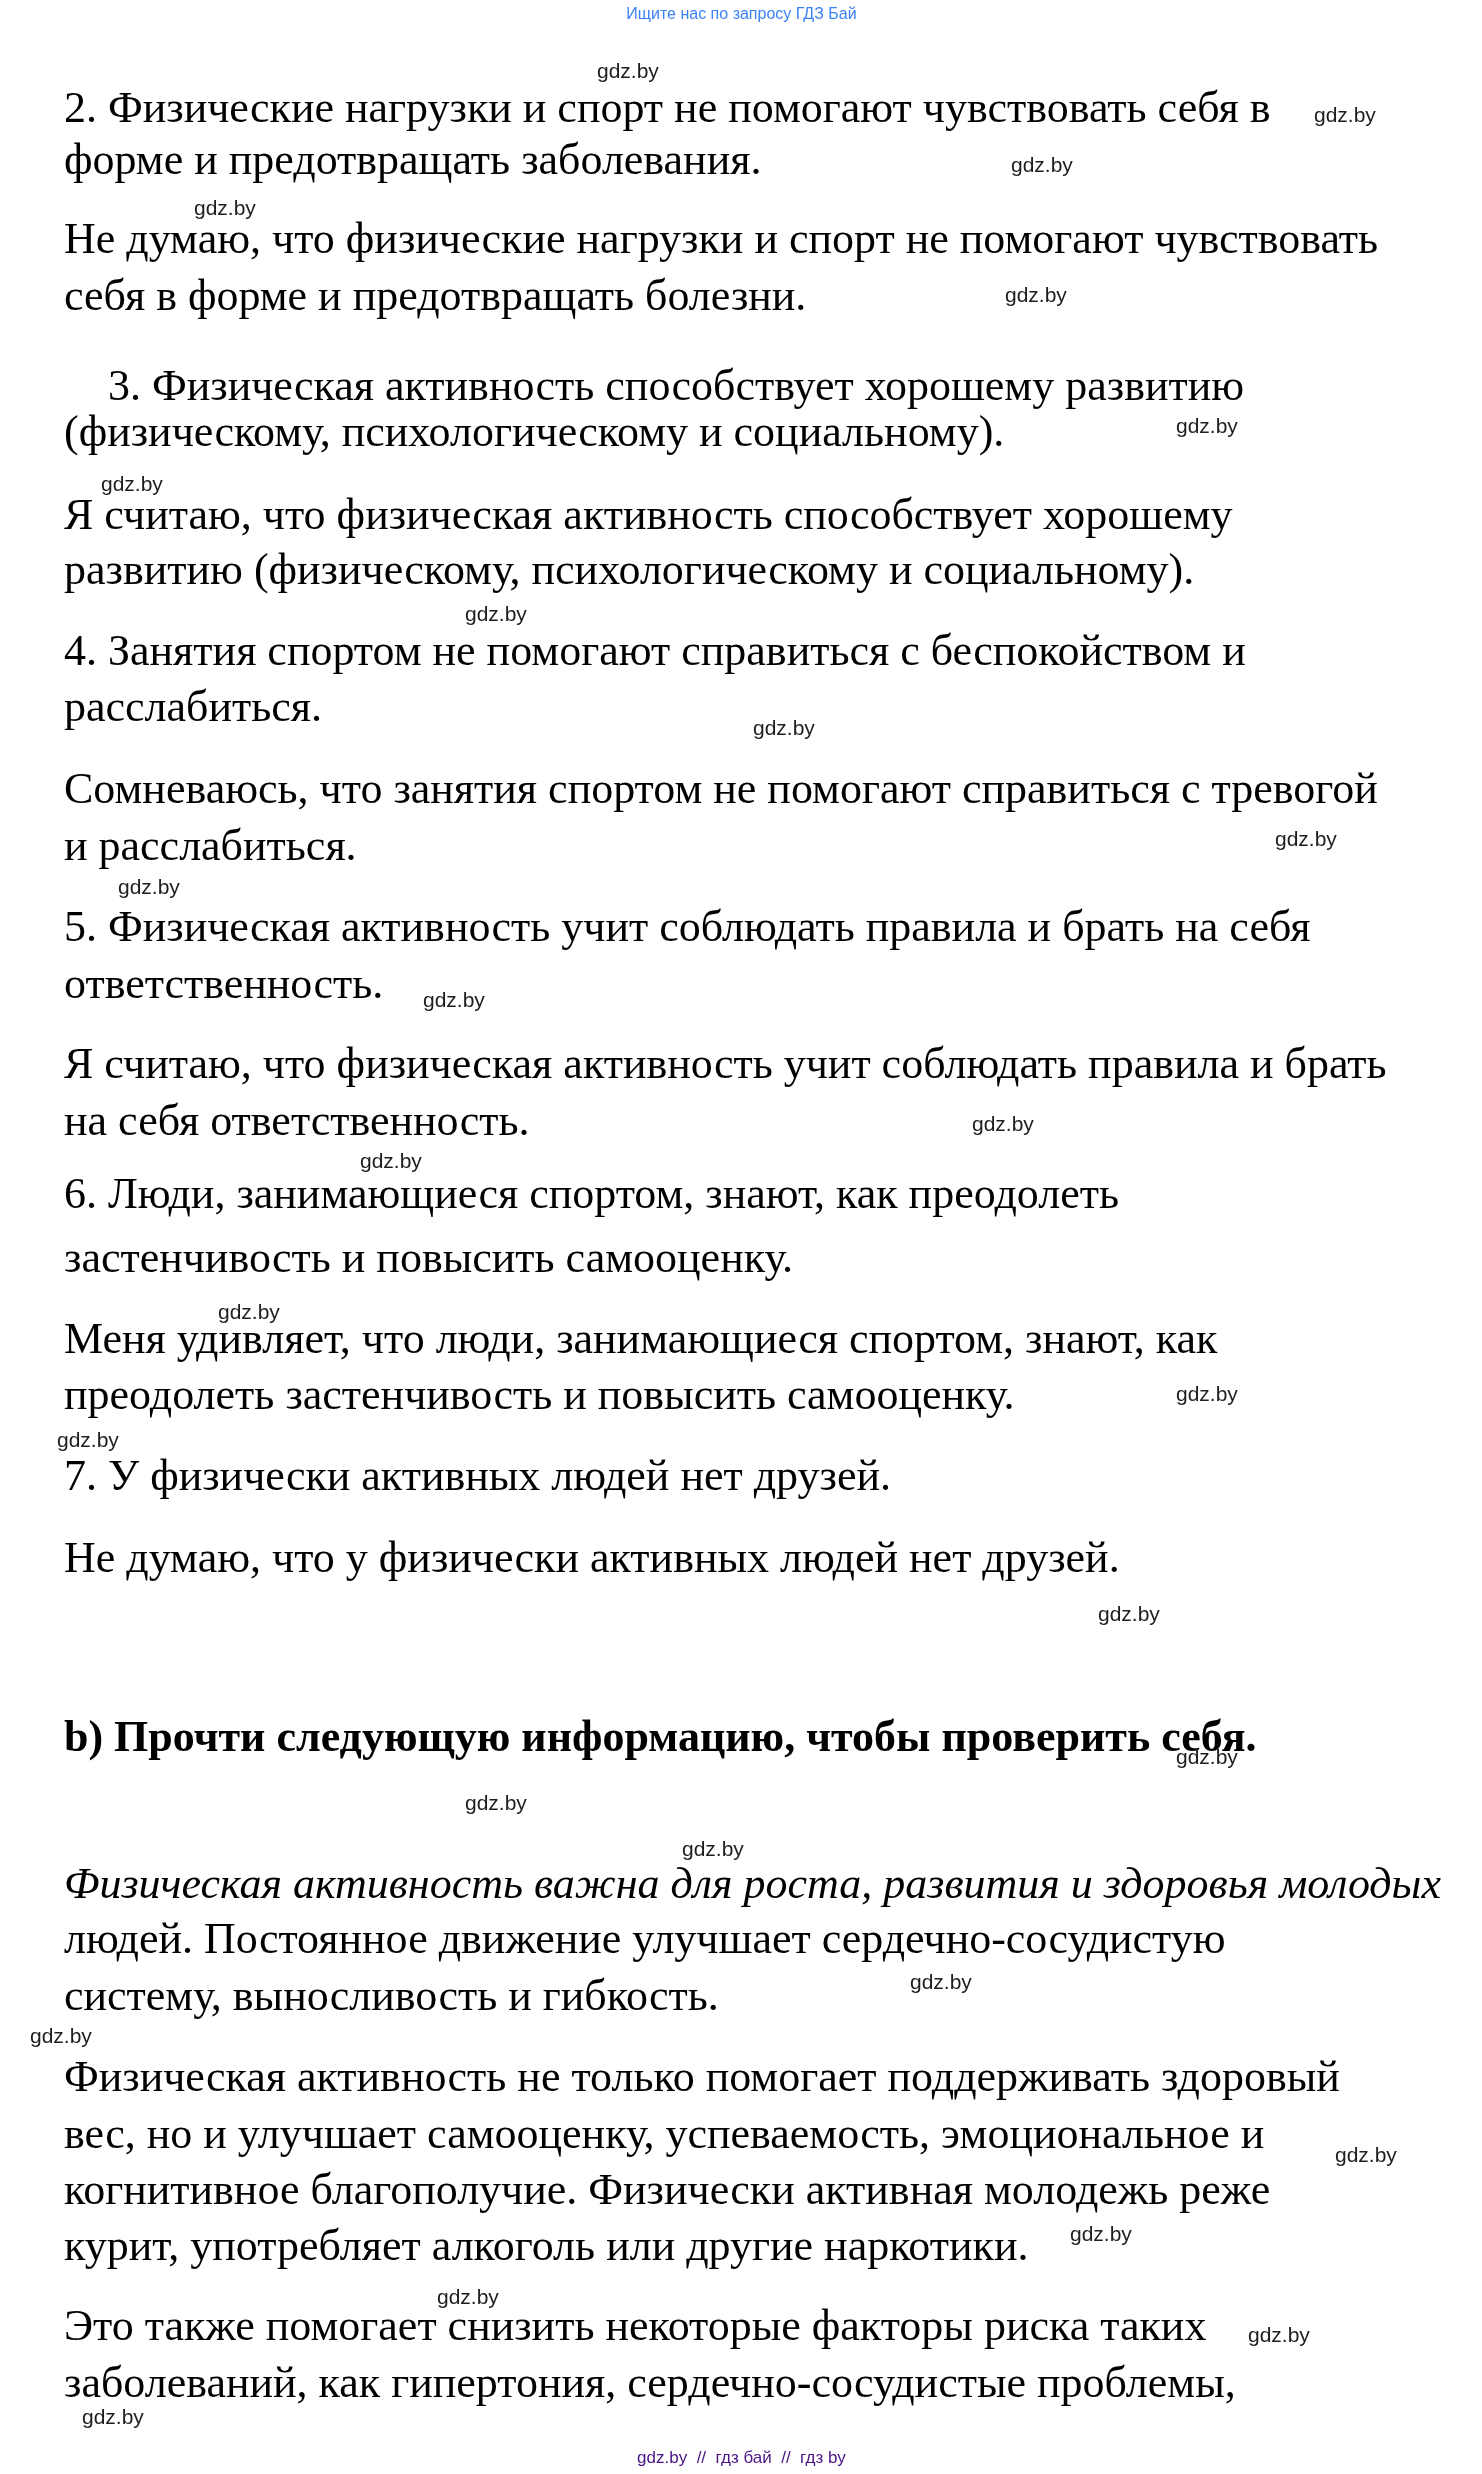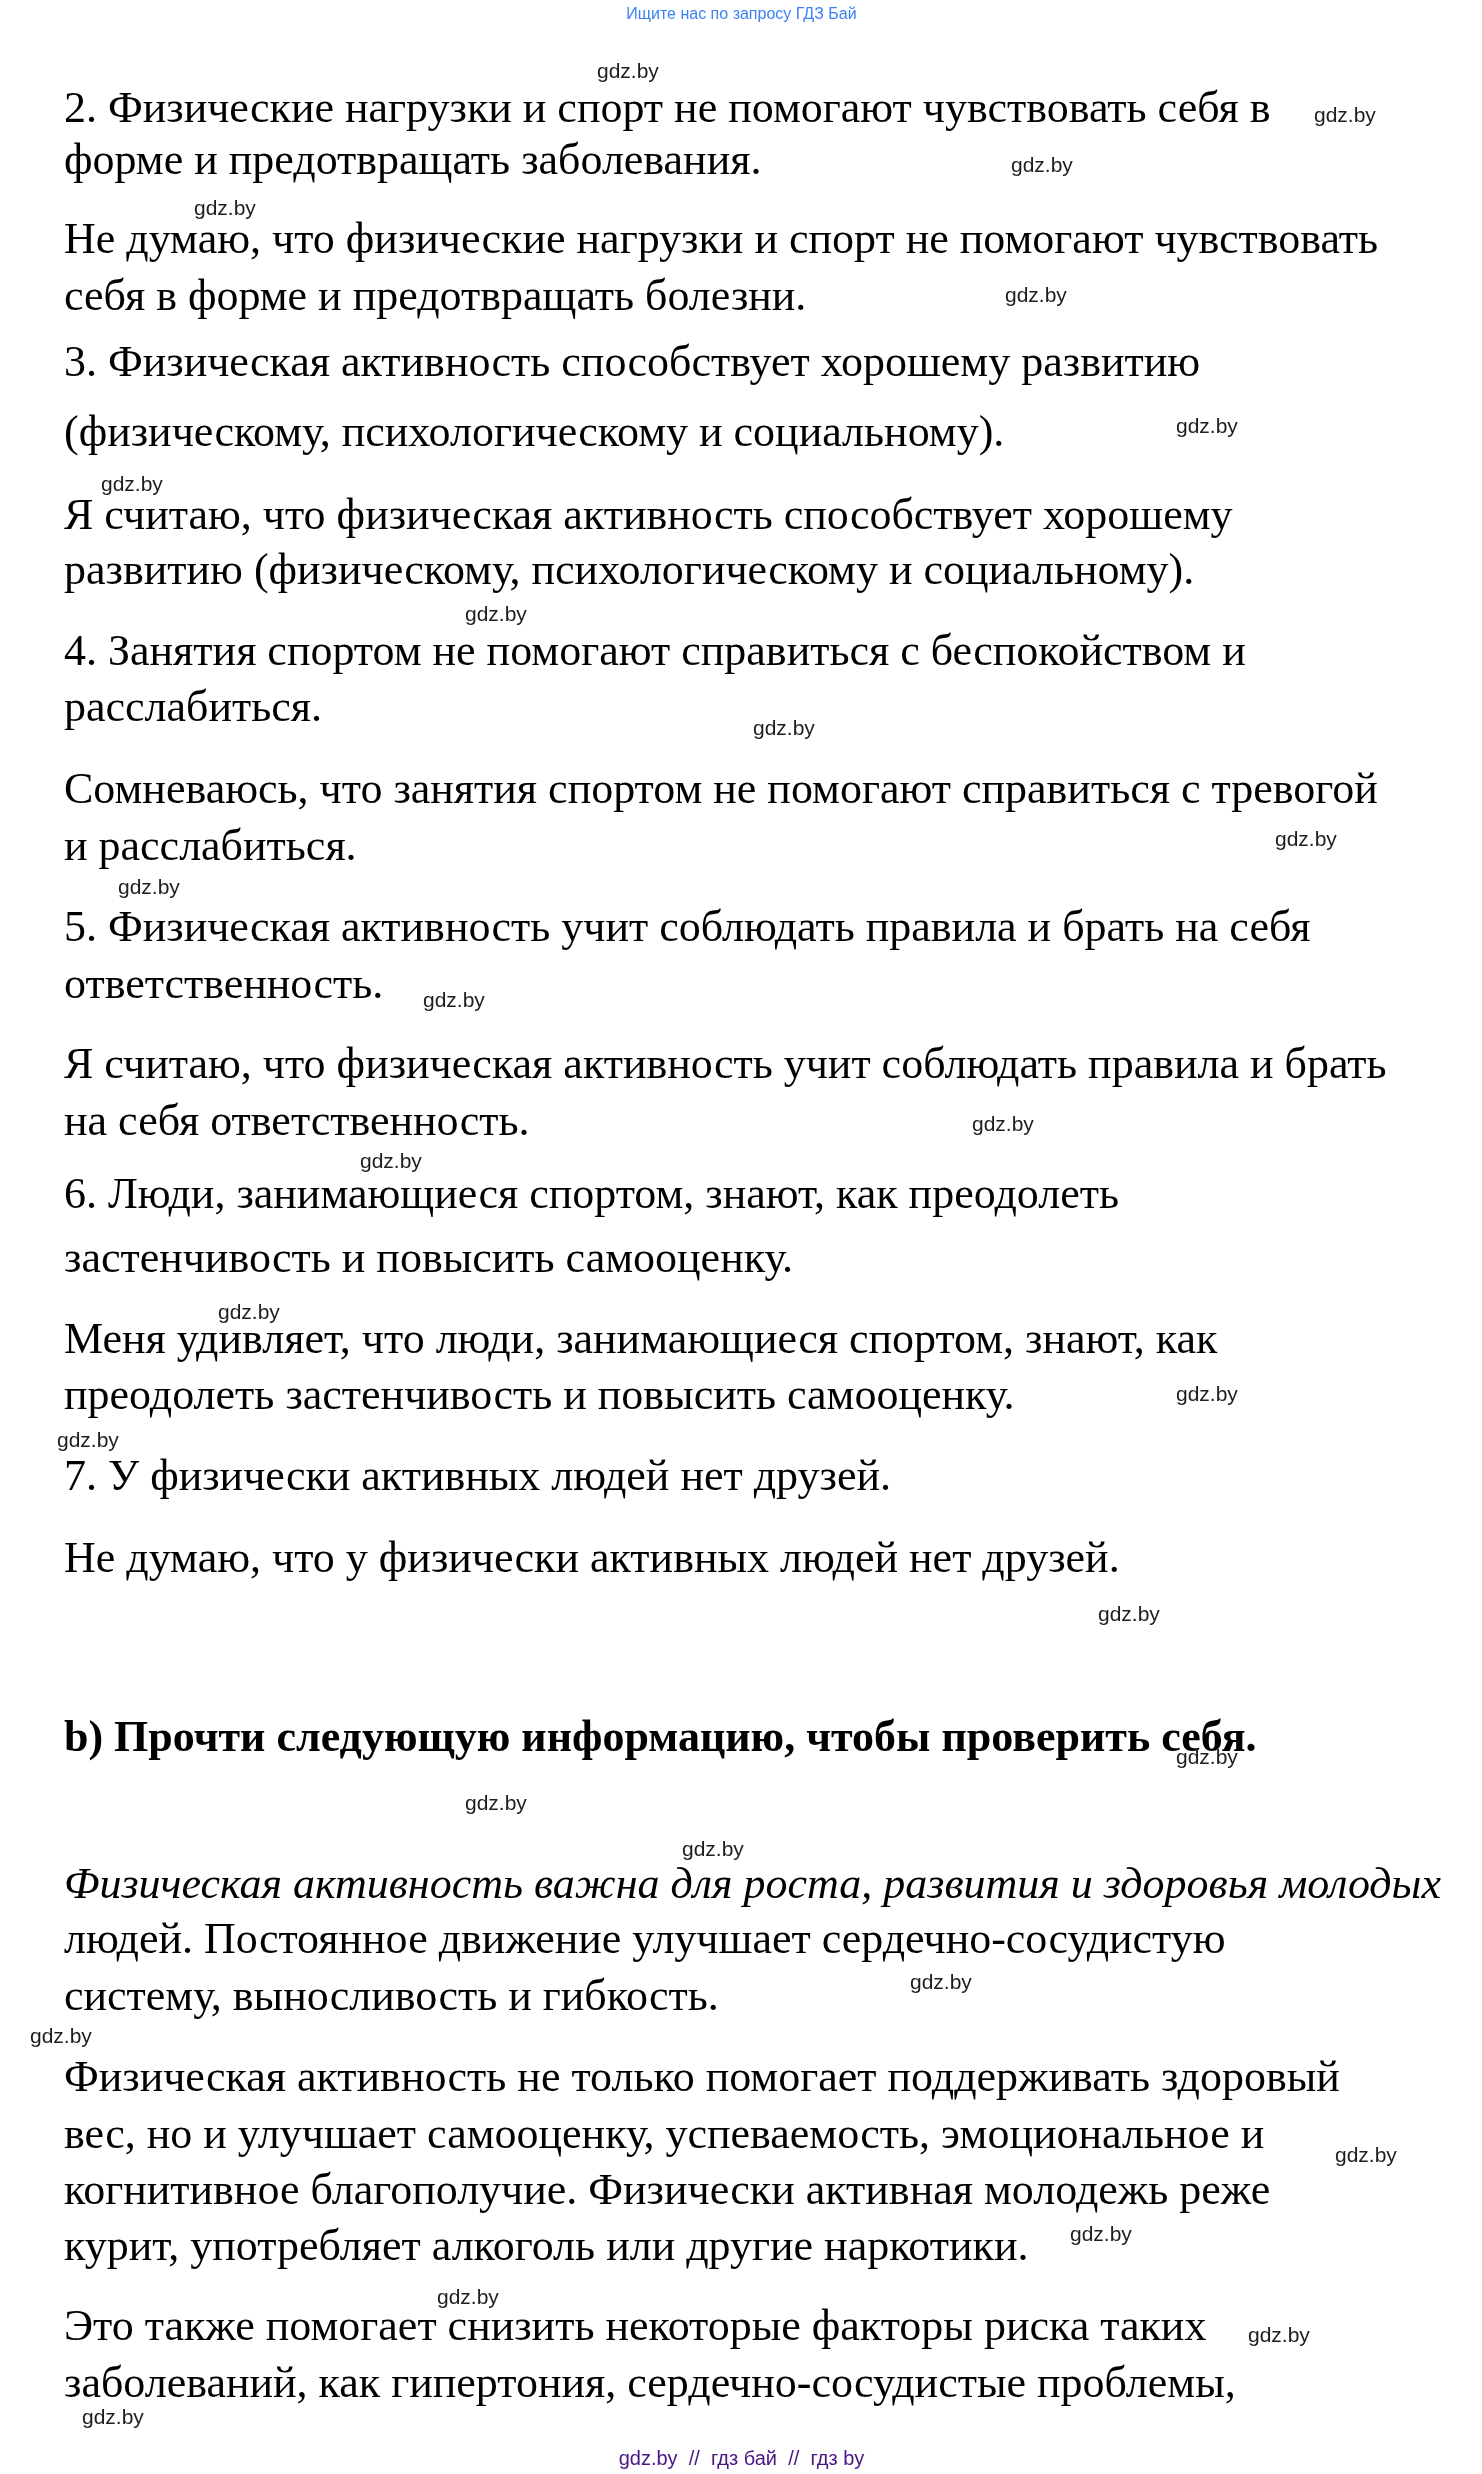--- a/index.html
+++ b/index.html
@@ -19,34 +19,34 @@
   .line.bold { font-weight: bold; }
   .wm {
     position: absolute; white-space: nowrap; color: #1e1e1e;
     font-family: "Liberation Sans", "DejaVu Sans", sans-serif;
     font-size: 21px; line-height: 23px;
   }
   .footer {
     position: absolute; left: 0; width: 1483px; top: 2444px; height: 31px;
     text-align: center; color: #4a1584; white-space: pre;
     font-family: "Liberation Sans", "DejaVu Sans", sans-serif;
-    font-size: 20px; line-height: 28px;
+    font-size: 17px; line-height: 28px;
   }
 </style>
 </head>
 <body>
 
 <div class="banner">Ищите нас по запросу ГДЗ Бай</div>
 
 <div id="content">
     <div class="line" style="top: 80px;">2. Физические нагрузки и спорт не помогают чувствовать себя в</div>
     <div class="line" style="top: 132px;">форме и предотвращать заболевания.</div>
     <div class="line" style="top: 211px;">Не думаю, что физические нагрузки и спорт не помогают чувствовать</div>
     <div class="line" style="top: 268px;">себя в форме и предотвращать болезни.</div>
-    <div class="line" style="top: 334px;">3. Физическая активность способствует хорошему развитию</div>
+    <div class="line" style="top: 358px; margin-left: 44px;">3. Физическая активность способствует хорошему развитию</div>
     <div class="line" style="top: 404px;">(физическому, психологическому и социальному).</div>
     <div class="line" style="top: 487px;">Я считаю, что физическая активность способствует хорошему</div>
     <div class="line" style="top: 542px;">развитию (физическому, психологическому и социальному).</div>
     <div class="line" style="top: 623px;">4. Занятия спортом не помогают справиться с беспокойством и</div>
     <div class="line" style="top: 679px;">расслабиться.</div>
     <div class="line" style="top: 761px; text-align: right;">Сомневаюсь, что занятия спортом не помогают справиться с тревогой</div>
     <div class="line" style="top: 818px;">и расслабиться.</div>
     <div class="line" style="top: 899px;">5. Физическая активность учит соблюдать правила и брать на себя</div>
     <div class="line" style="top: 956px;">ответственность.</div>
     <div class="line" style="top: 1036px;">Я считаю, что физическая активность учит соблюдать правила и брать</div>

